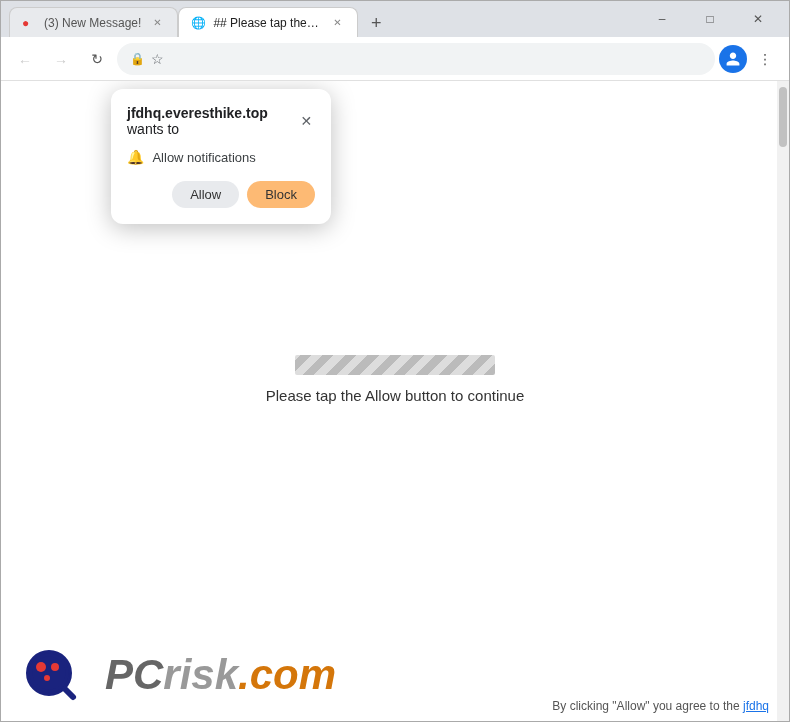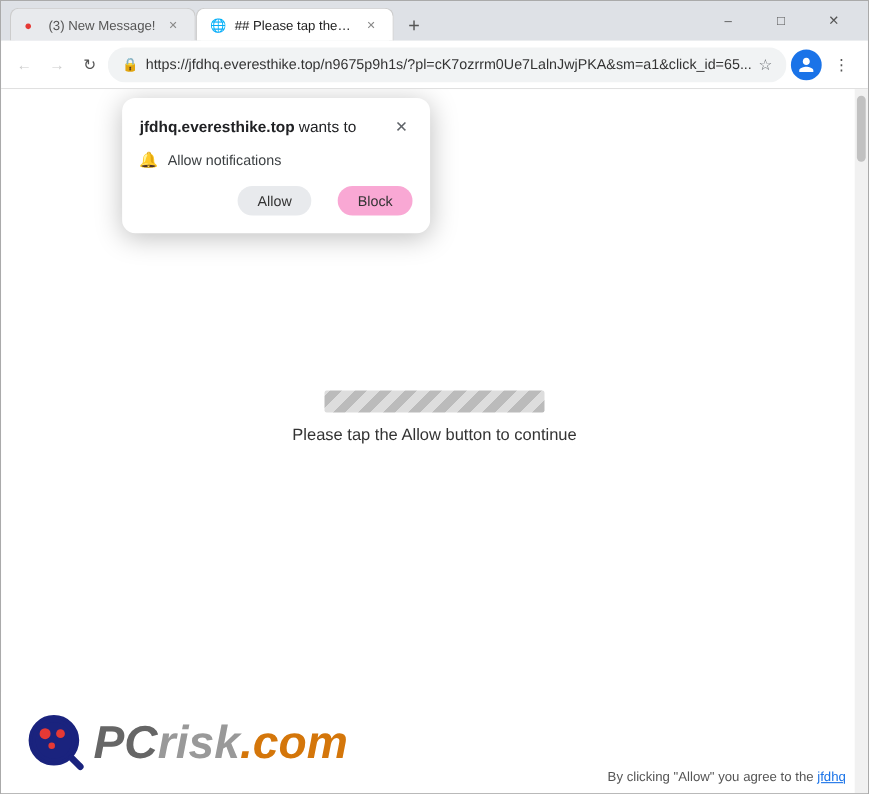--- a/index.html
+++ b/index.html
@@ -222,21 +222,21 @@
       margin: 2px auto;
       position: relative;
       top: 4px;
     }
 
     
     .permission-popup {
       position: absolute;
       top: 8px;
       left: 110px;
-      width: 280px;
+      width: 220px;
       background: #fff;
       border-radius: 12px;
       box-shadow: 0 4px 24px rgba(0,0,0,0.25);
       padding: 16px;
       z-index: 100;
     }
 
     .popup-header {
       display: flex;
       justify-content: space-between;
@@ -276,37 +276,37 @@
     }
 
     .bell-icon {
       font-size: 14px;
       color: #5f6368;
     }
 
     .popup-buttons {
       display: flex;
       justify-content: flex-end;
-      gap: 24px;
+      gap: 8px;
     }
 
     .btn-allow {
       padding: 6px 18px;
       background: #e8eaed;
       border: none;
       border-radius: 20px;
       font-size: 13px;
       color: #333;
       cursor: pointer;
       font-family: inherit;
     }
 
     .btn-block {
       padding: 6px 18px;
-      background: #f9a8d4;
+      background: #fdba74;
       border: none;
       border-radius: 20px;
       font-size: 13px;
       color: #333;
       cursor: pointer;
       font-family: inherit;
     }
 
     
     .page-body {
@@ -348,21 +348,21 @@
       bottom: 0;
       left: 0;
       right: 0;
       padding: 16px 20px;
       background: #fff;
     }
 
     .pcrisk-logo {
       display: flex;
       align-items: center;
-      gap: 4px;
+      gap: 24px;
     }
 
     .pcrisk-icon {
       width: 60px;
       height: 60px;
       flex-shrink: 0;
     }
 
     .bottom-disclaimer {
       position: absolute;
@@ -407,21 +407,20 @@
     </div>
   </div>
 
   <div class="nav-bar">
     <div class="nav-btn disabled">←</div>
     <div class="nav-btn disabled">→</div>
     <div class="nav-btn">↻</div>
 
     <div class="address-bar">
       <span class="lock-icon">🔒</span>
-      <span class="address-text">https://jfdhq.everesthike.top/n9675p9h1s/?pl=cK7ozrrm0Ue7LalnJwjPKA&amp;sm=a1&amp;click_id=65...</span>
       <span class="star-icon">☆</span>
     </div>
 
     <div class="nav-right">
       <div class="profile-icon">
         <svg width="16" height="16" viewBox="0 0 24 24" fill="white">
           <path d="M12 12c2.7 0 4.8-2.1 4.8-4.8S14.7 2.4 12 2.4 7.2 4.5 7.2 7.2 9.3 12 12 12zm0 2.4c-3.2 0-9.6 1.6-9.6 4.8v2.4h19.2v-2.4c0-3.2-6.4-4.8-9.6-4.8z"></path>
         </svg>
       </div>
       <div class="nav-btn">⋮</div>

